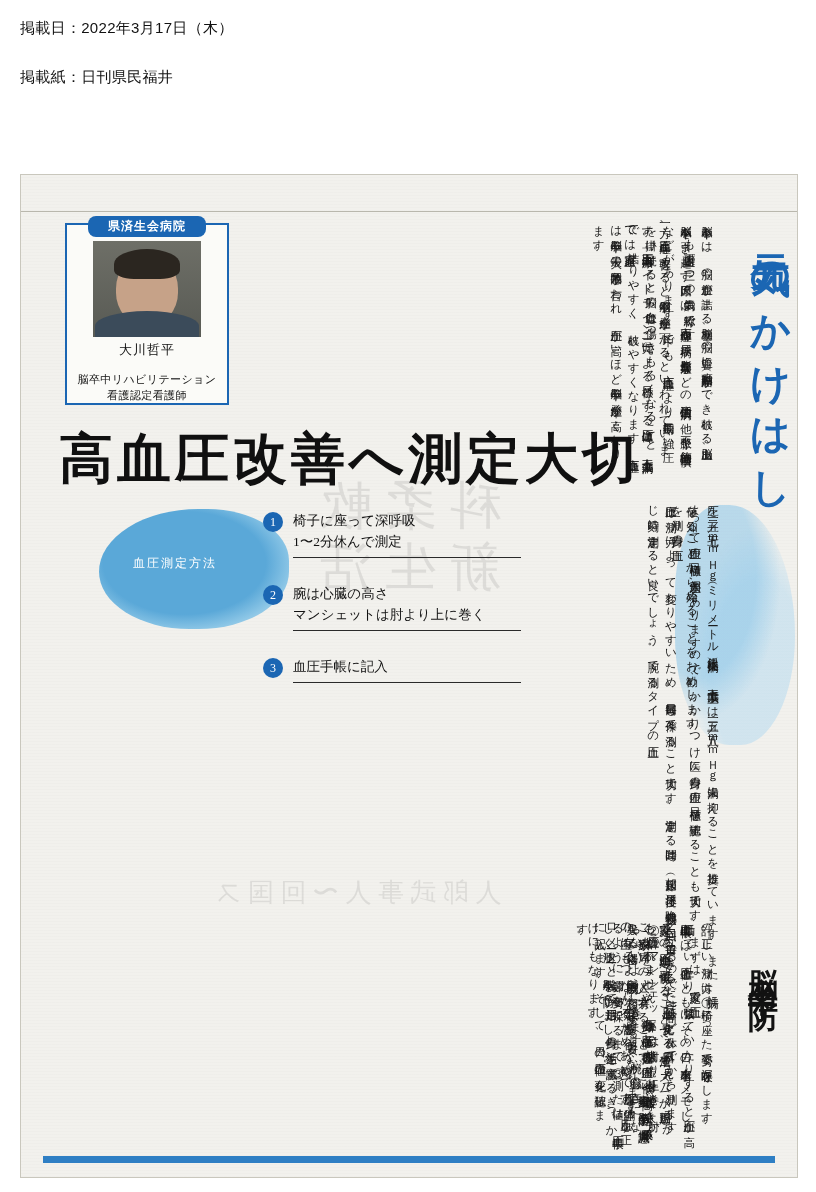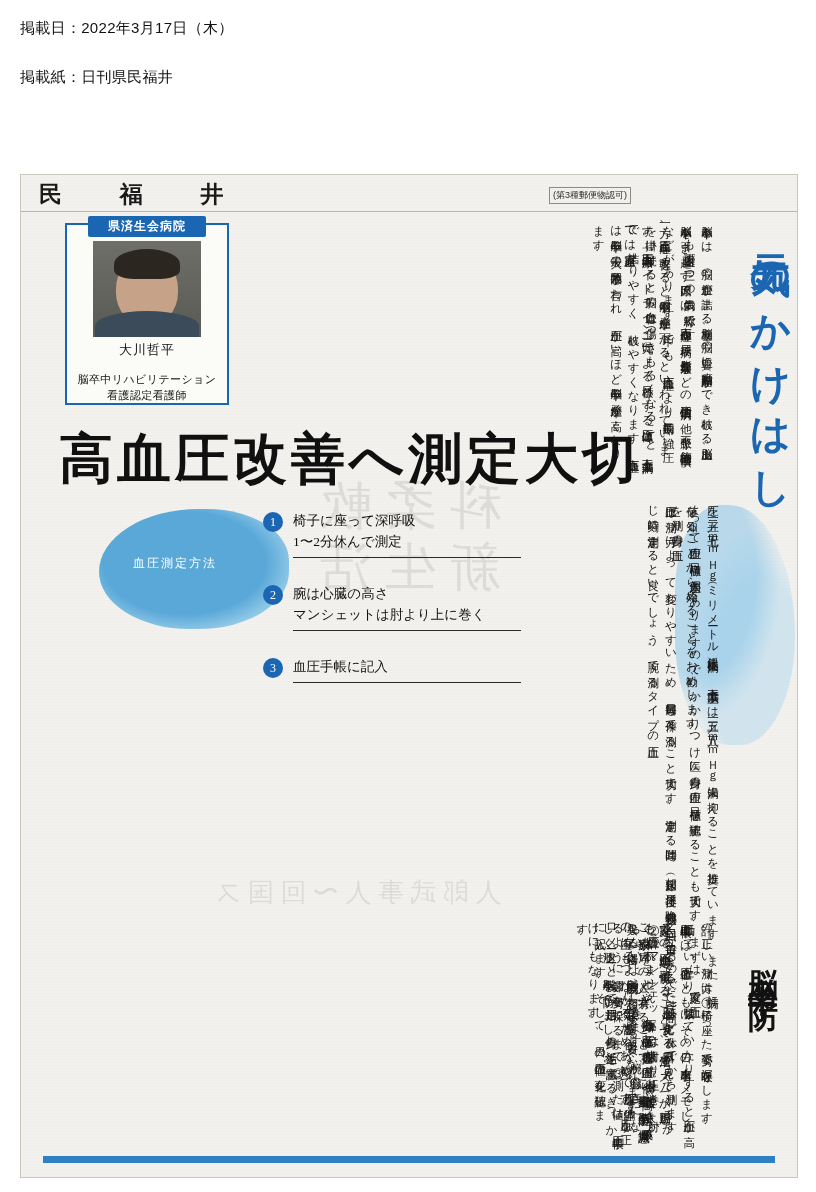--- a/index.html
+++ b/index.html
@@ -154,21 +154,21 @@
     position: absolute;
     left: 50%;
     transform: translateX(-50%);
     top: -9px;
     background: #1b66b3;
     color: #fff;
     font-size: 12px;
     font-weight: 700;
     letter-spacing: 1px;
     padding: 2px 20px;
-    border-radius: 2px;
+    border-radius: 8px;
     white-space: nowrap;
     font-family: "Liberation Serif", serif;
   }
   .photo {
     position: absolute;
     left: 50%;
     transform: translateX(-50%);
     top: 16px;
     width: 108px;
     height: 96px;
@@ -508,24 +508,20 @@
 <body>
 
 <div class="meta">
   <div class="meta-line">掲載日：2022年3月17日（木）</div>
   <div class="meta-line" style="margin-top:20px;">掲載紙：日刊県民福井</div>
 </div>
 
 <div class="clip">
   <div class="paper-noise"></div>
 
-  <div class="masthead">
-    <div class="masthead-title">民 福 井</div>
-    <div class="masthead-note">(第3種郵便物認可)</div>
-  </div>
   <div class="hr-top"></div>
 
   <div class="ghost">科 柔 軟<br>新 生 活</div>
   <div class="ghost2">人 郎 武 事 人 〜 回 国 ス</div>
 
   <div class="vtitle-wave"></div>
   <div class="vtitle">元気のかけはし</div>
   <div class="vsub">脳卒中予防</div>
 
   <div class="card">

